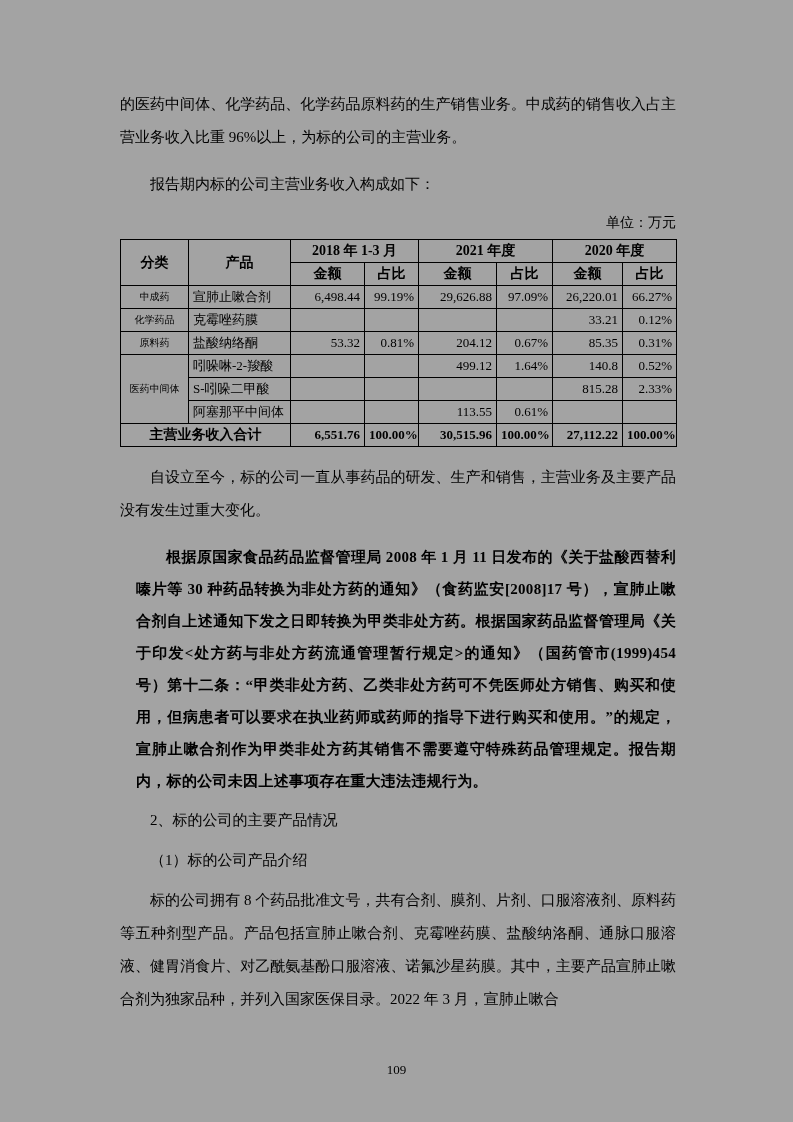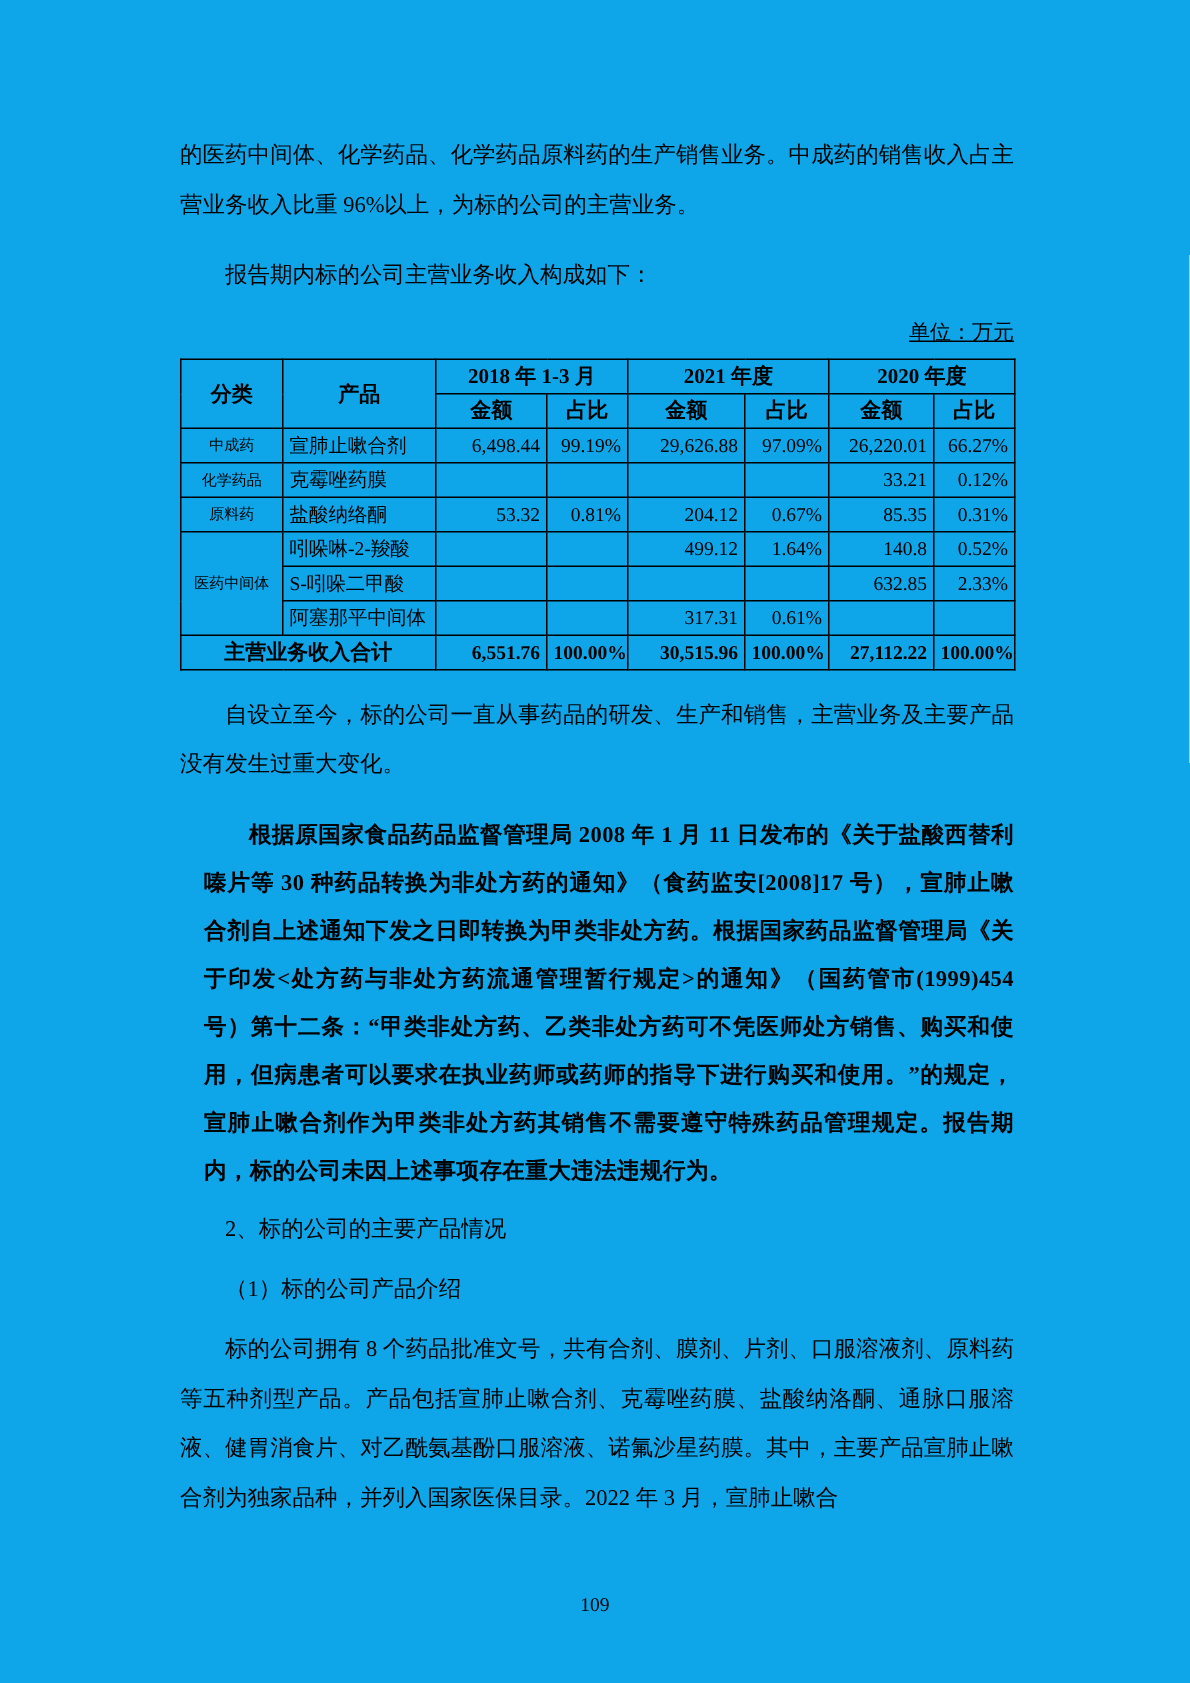--- a/index.html
+++ b/index.html
@@ -2,40 +2,39 @@
 <html><head>
 <meta charset="utf-8">
 <style>
   * { box-sizing: border-box; }
   html, body { margin: 0; padding: 0; background: #ffffff; }
   .page {
     position: relative;
     width: 793px;
     height: 1122px;
     margin: 0 auto;
-    background: #0ea5e9;
+    background: #a3a3a3;
     padding: 88px 117px 0 120px;
     font-family: "Liberation Serif", "DejaVu Serif", serif;
     font-size: 15px;
     color: #000000;
     overflow: hidden;
   }
   .para {
     margin: 0;
     line-height: 33px;
     text-align: justify;
   }
   .indent { text-indent: 2em; }
   .mt { margin-top: 14px; }
   .unit-label {
     text-align: right;
     font-size: 14px;
     line-height: 24px;
     margin-top: 10px;
-    text-decoration: underline;
   }
   table.revenue {
     border-collapse: collapse;
     table-layout: fixed;
     width: 100%;
     margin-top: 4px;
     font-size: 13px;
   }
   table.revenue th, table.revenue td {
     border: 1px solid #000;
@@ -151,28 +150,28 @@
         <td class="num">1.64%</td>
         <td class="num">140.8</td>
         <td class="num">0.52%</td>
       </tr>
       <tr>
         <td class="prod">S-吲哚二甲酸</td>
         <td class="num"></td>
         <td class="num"></td>
         <td class="num"></td>
         <td class="num"></td>
-        <td class="num">632.85</td>
+        <td class="num">815.28</td>
         <td class="num">2.33%</td>
       </tr>
       <tr>
         <td class="prod">阿塞那平中间体</td>
         <td class="num"></td>
         <td class="num"></td>
-        <td class="num">317.31</td>
+        <td class="num">113.55</td>
         <td class="num">0.61%</td>
         <td class="num"></td>
         <td class="num"></td>
       </tr>
       <tr class="total-row">
         <td class="total-label" colspan="2">主营业务收入合计</td>
         <td class="num">6,551.76</td>
         <td class="num">100.00%</td>
         <td class="num">30,515.96</td>
         <td class="num">100.00%</td>

